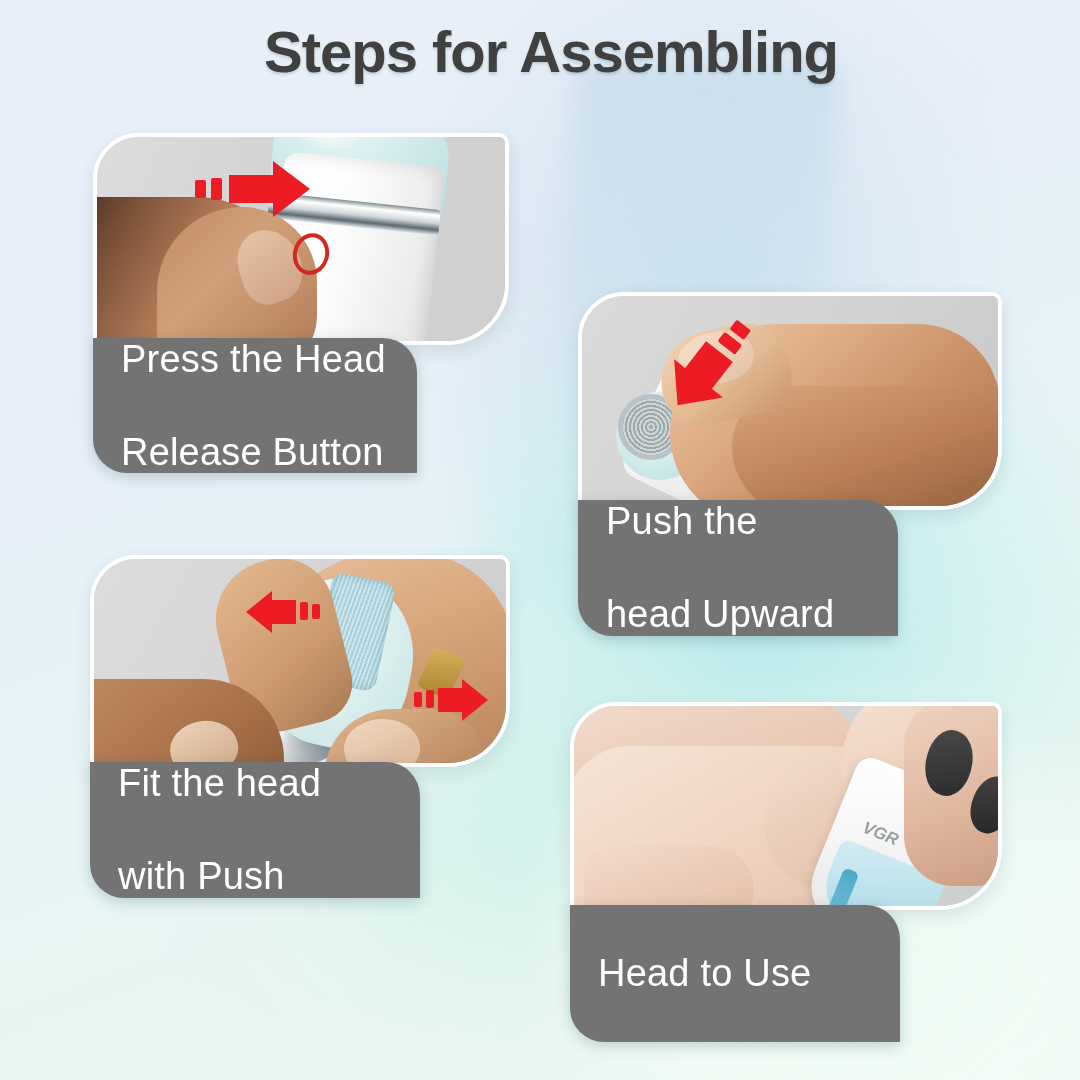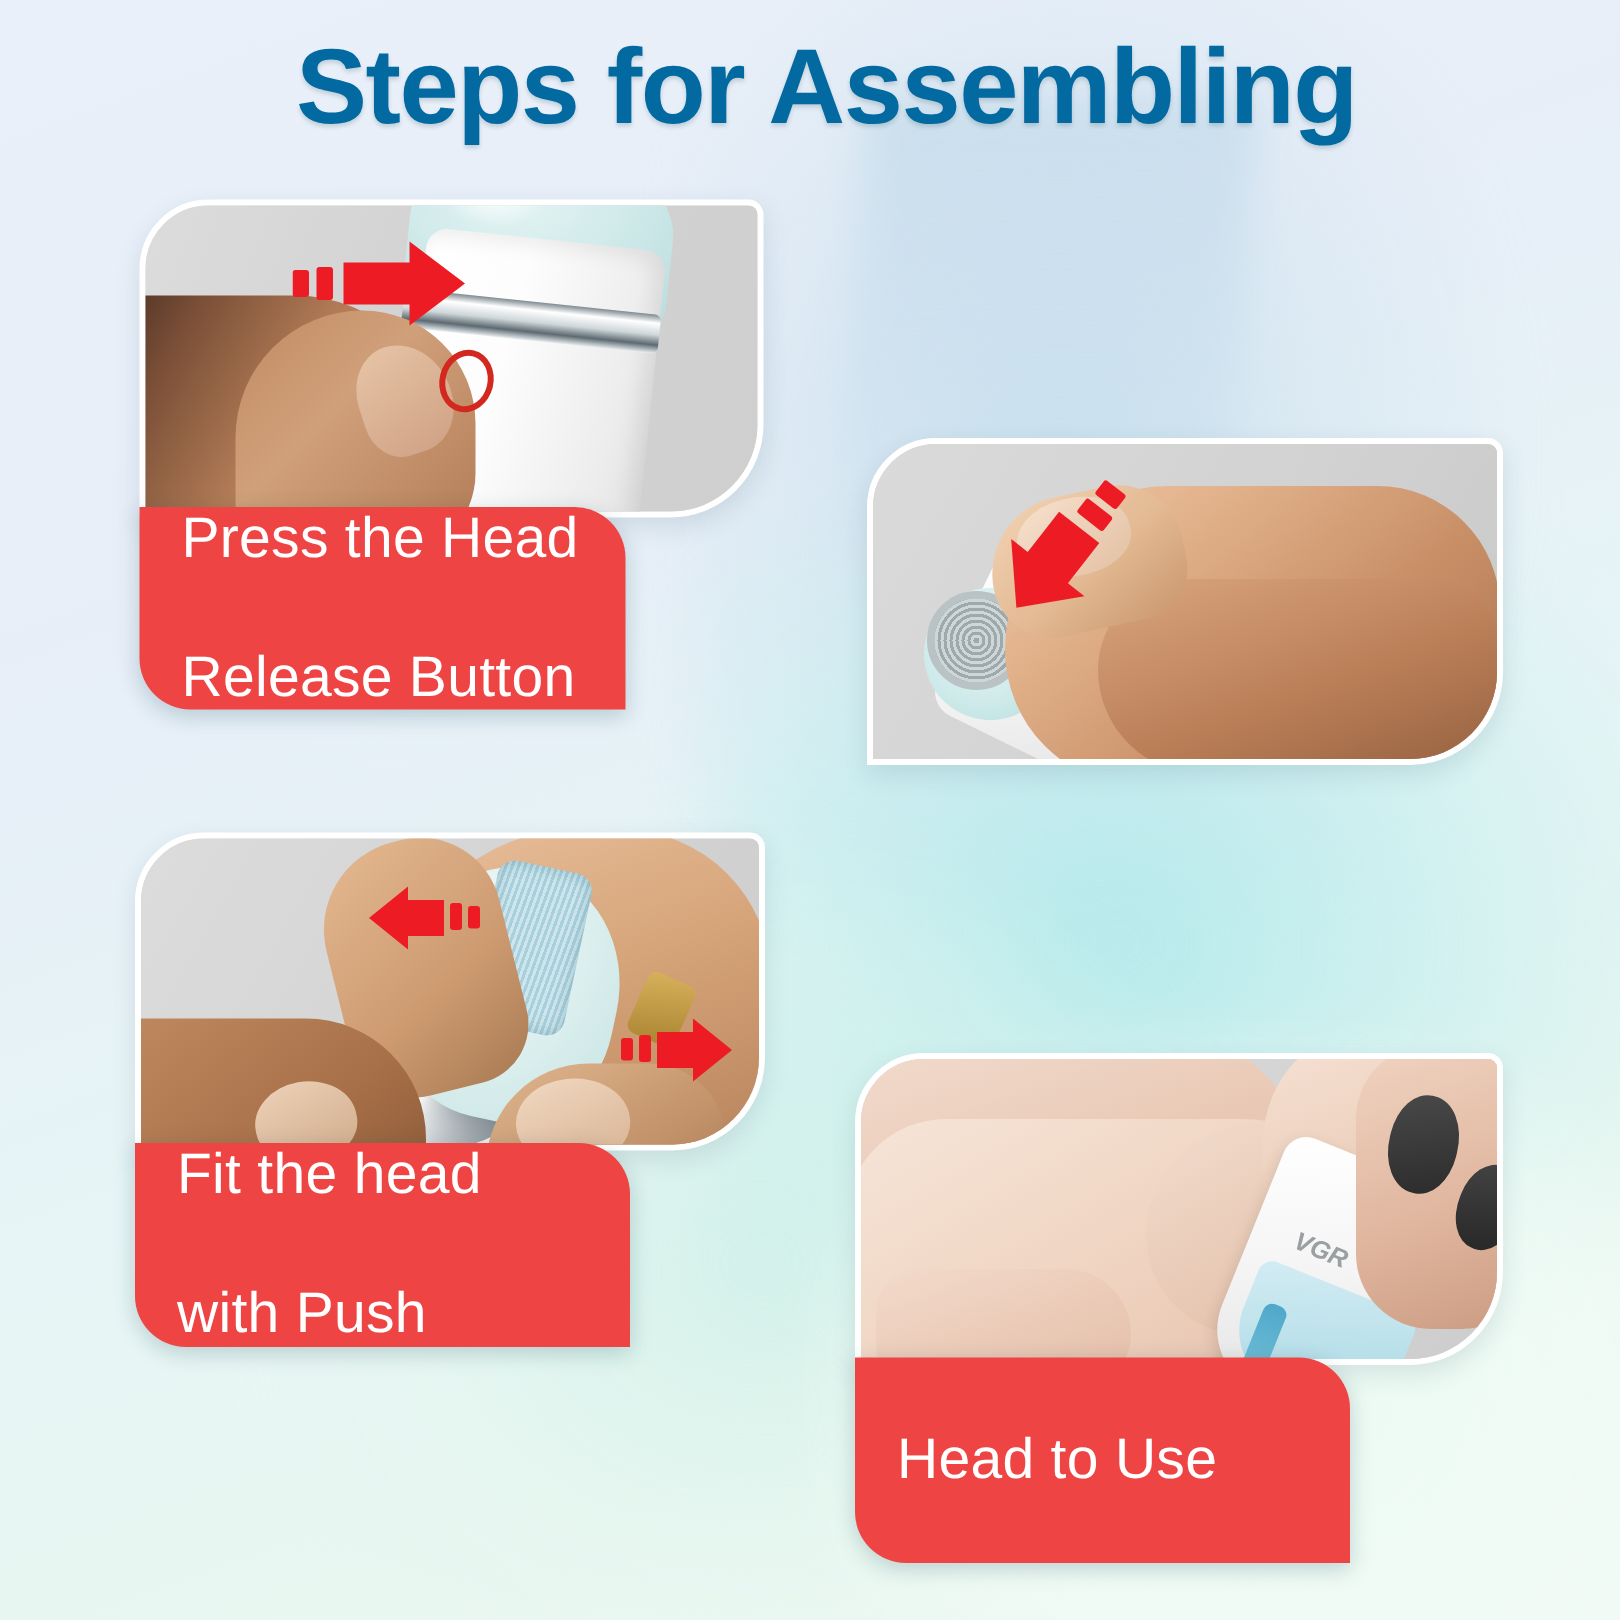--- a/index.html
+++ b/index.html
@@ -41,44 +41,44 @@
     position:absolute; left:52%; top:6%; width:24%; height:46%;
     background:linear-gradient(180deg, rgba(176,206,226,.55), rgba(200,224,238,.18) 65%, rgba(255,255,255,0));
     filter:blur(14px);
     transform:skewX(-4deg);
   }
 
   
   .title{
     position:absolute; left:0; right:0; top:18px;
     text-align:center;
-    font-size:71px;
+    font-size:58px;
     font-weight:bold;
     letter-spacing:-1px;
-    color:#0369a1;
+    color:#404040;
     font-family:"Liberation Sans", sans-serif;
     text-shadow:0 2px 3px rgba(10,60,70,.18);
     margin-left:22px;
   }
 
   
   .card{ position:absolute; }
 
   .photo{
     position:absolute;
     background:#d6d6d6;
     border:4px solid #ffffff;
     overflow:hidden;
     box-shadow:0 6px 16px rgba(60,90,110,.14);
   }
   .photo-inner{ position:absolute; inset:0; overflow:hidden; }
 
   .label{
     position:absolute;
-    background:#ef4444;
+    background:#737373;
     color:#ffffff;
     display:flex;
     flex-direction:column;
     justify-content:center;
     font-size:38px;
     line-height:1.28;
     font-weight:400;
     letter-spacing:.2px;
     padding:0 28px;
     box-shadow:0 4px 14px rgba(20,70,80,.22);
@@ -401,20 +401,24 @@
           <g transform="rotate(128 55 45)">
             <rect x="2" y="33" width="12" height="18" rx="2" fill="#ed1c24"></rect>
             <rect x="19" y="31" width="12" height="22" rx="2" fill="#ed1c24"></rect>
             <path d="M38 28 H72 V14 L106 45 L72 76 V62 H38 Z" fill="#ed1c24"></path>
           </g>
         </svg>
       </div>
     </div>
   </div>
 
+  <div class="label r-c2-label" style="left:0; top:208px; width:320px; height:136px;">
+    <span>Push the</span>
+    <span>head Upward</span>
+  </div>
 </div>
 
 <div class="card" style="left:90px; top:535px; width:420px; height:344px;margin-top:20px;">
 
   <div class="photo r-c3-photo" style="left:0; top:0; width:420px; height:212px;">
     <div class="photo-inner">
       <div class="c3-bgwall"></div>
       <div class="c3-palm"></div>
       <div class="c3-ring"></div>
       <div class="c3-bodytube"></div>

